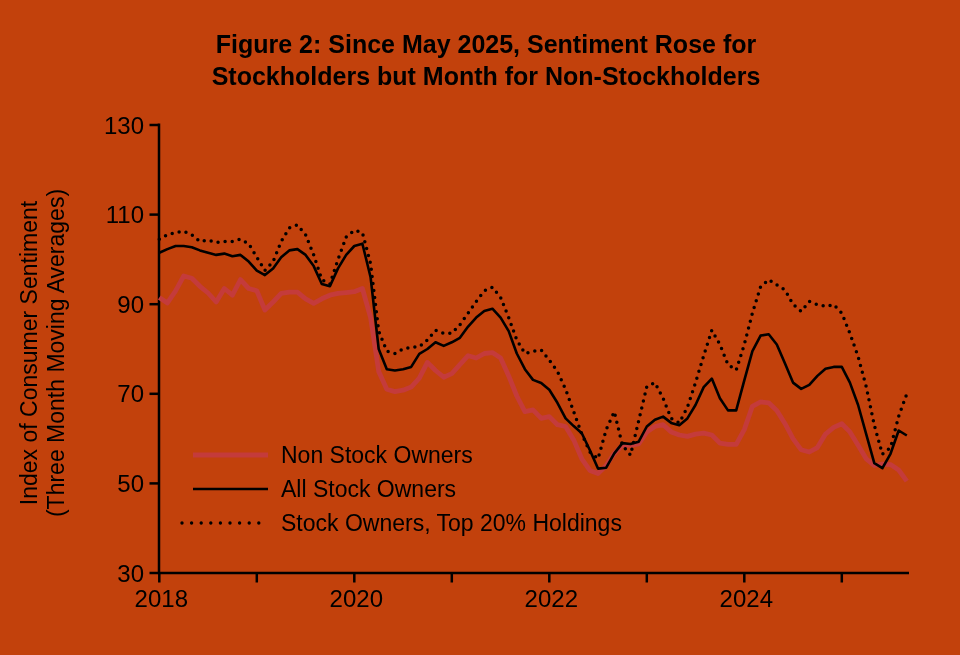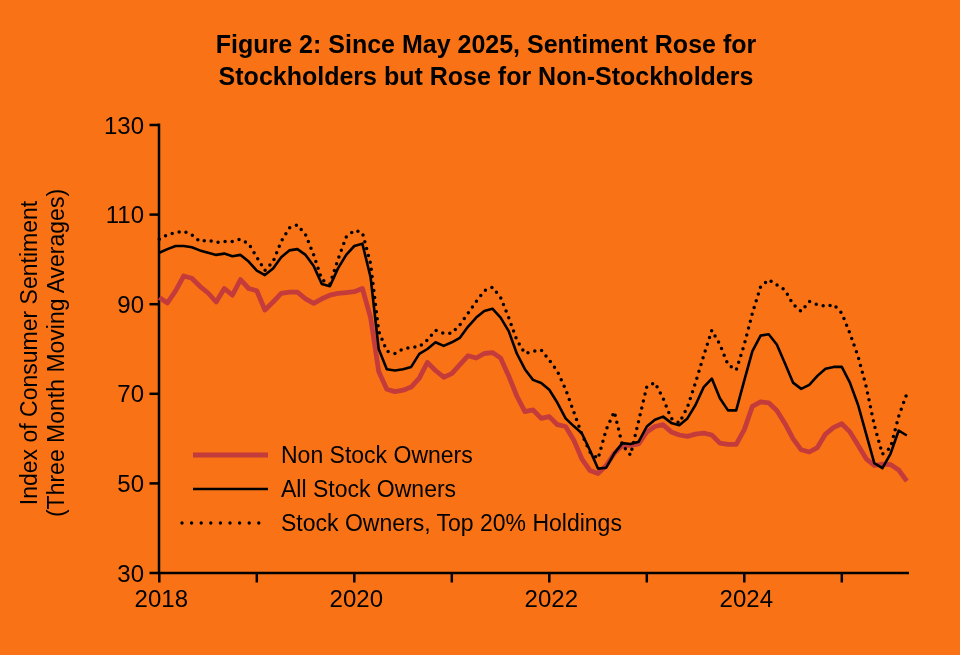--- a/index.html
+++ b/index.html
@@ -1,17 +1,17 @@
 <!DOCTYPE html>
 <html><head>
 <meta charset="utf-8">
 <style>
   html,body { margin:0; padding:0; background:#ffffff; }
   .figure {
-    position:relative; width:960px; height:655px; background:#f97316;
+    position:relative; width:960px; height:655px; background:#c2410c;
     font-family:"Liberation Sans", sans-serif; overflow:hidden;
   }
   .title {
     position:absolute; left:30px; top:28px; width:912px;
     text-align:center; font-weight:bold; font-size:25px; line-height:32px; color:#000;
   }
   .y-axis-label {
     position:absolute; left:-187px; top:326px; width:460px; height:54px;
     transform:rotate(-90deg); transform-origin:center;
     text-align:center; font-size:23px; line-height:27px; color:#000;
@@ -24,21 +24,21 @@
   .xticklabel { text-anchor:middle; }
   .legend-label { font-family:"Liberation Sans", sans-serif; font-size:23px; fill:#000; }
 </style>
 </head>
 <body>
 
 <div class="figure">
 
   <div class="title">
     <div>Figure 2: Since May 2025, Sentiment Rose for</div>
-    <div>Stockholders but Rose for Non-Stockholders</div>
+    <div>Stockholders but Month for Non-Stockholders</div>
   </div>
 
   <div class="y-axis-label">
     <div>Index of Consumer Sentiment</div>
     <div>(Three Month Moving Averages)</div>
   </div>
 
   <svg class="plot" width="960" height="655" viewBox="0 0 960 655">
 
     <path class="axis" d="M 159 123.5 L 159 573 L 909 573"></path>

